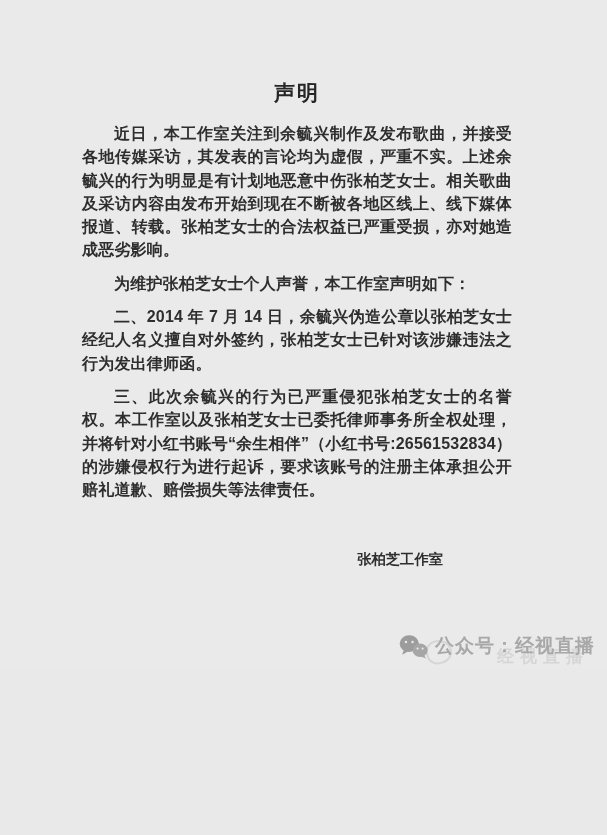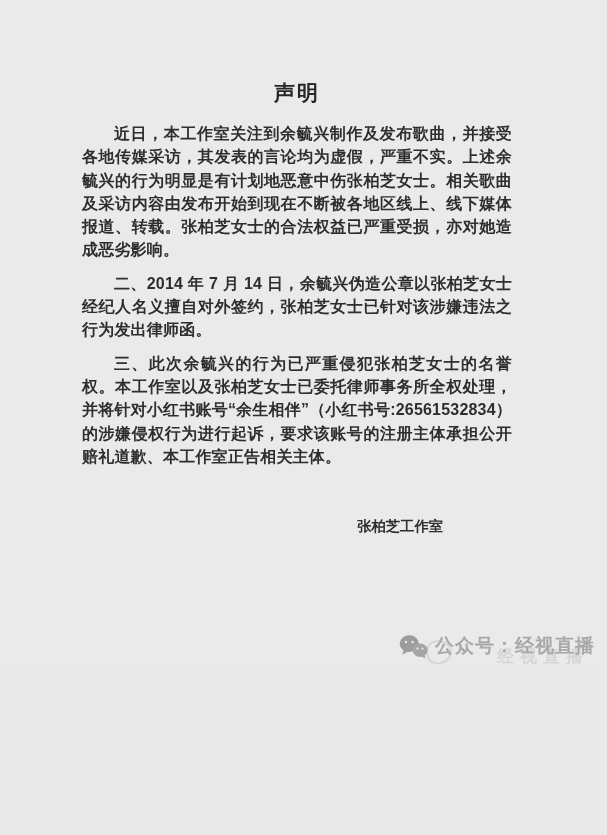--- a/index.html
+++ b/index.html
@@ -90,22 +90,23 @@
   .wechat-icon { display: block; }
 </style>
 </head>
 <body>
 
 <div class="page">
   <div class="content">
     <h1 class="doc-title">声明</h1>
 
     <p class="para">近日，本工作室关注到余毓兴制作及发布歌曲，并接受各地传媒采访，其发表的言论均为虚假，严重不实。上述余毓兴的行为明显是有计划地恶意中伤张柏芝女士。相关歌曲及采访内容由发布开始到现在不断被各地区线上、线下媒体报道、转载。张柏芝女士的合法权益已严重受损，亦对她造成恶劣影响。</p>
+    <p class="para">为维护张柏芝女士个人声誉，本工作室声明如下：</p>
     <p class="para">二、2014 年 7 月 14 日，余毓兴伪造公章以张柏芝女士经纪人名义擅自对外签约，张柏芝女士已针对该涉嫌违法之行为发出律师函。</p>
-    <p class="para">三、此次余毓兴的行为已严重侵犯张柏芝女士的名誉权。本工作室以及张柏芝女士已委托律师事务所全权处理，并将针对小红书账号“余生相伴”（小红书号:26561532834）的涉嫌侵权行为进行起诉，要求该账号的注册主体承担公开赔礼道歉、本工作室正告相关主体。</p>
+    <p class="para">三、此次余毓兴的行为已严重侵犯张柏芝女士的名誉权。本工作室以及张柏芝女士已委托律师事务所全权处理，并将针对小红书账号“余生相伴”（小红书号:26561532834）的涉嫌侵权行为进行起诉，要求该账号的注册主体承担公开赔礼道歉、赔偿损失等法律责任。</p>
 
     <div class="sig-block">
       <div class="sig-line">张柏芝工作室</div>
 
     </div>
   </div>
 
   <span class="watermark-ghost">经视直播</span>
   <span class="doodle"></span>
 

